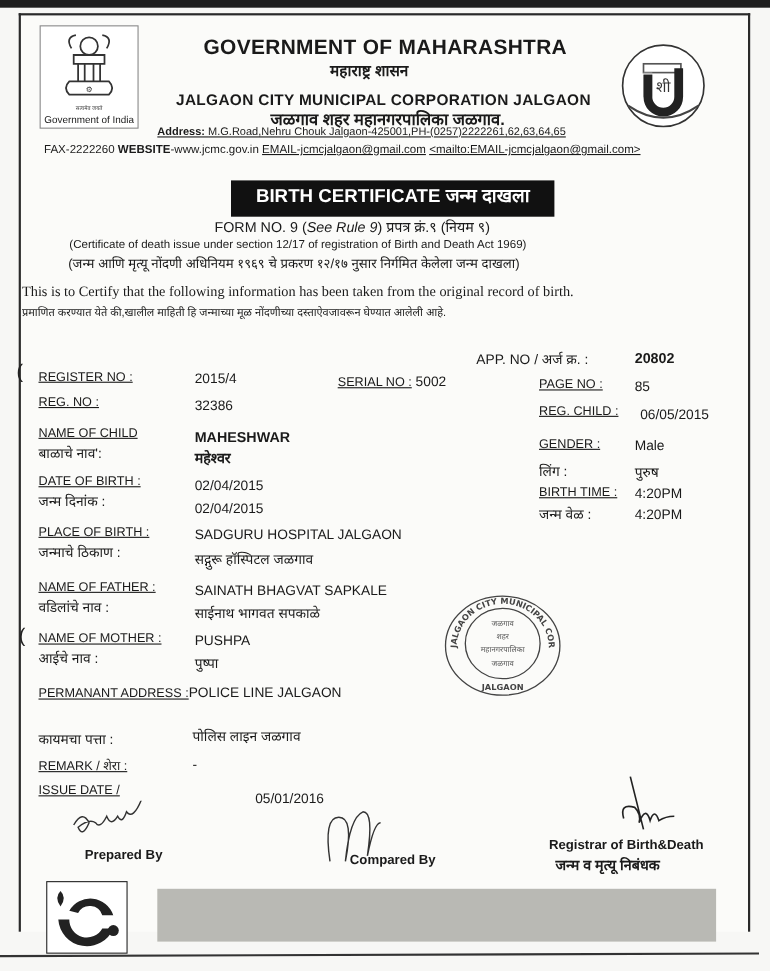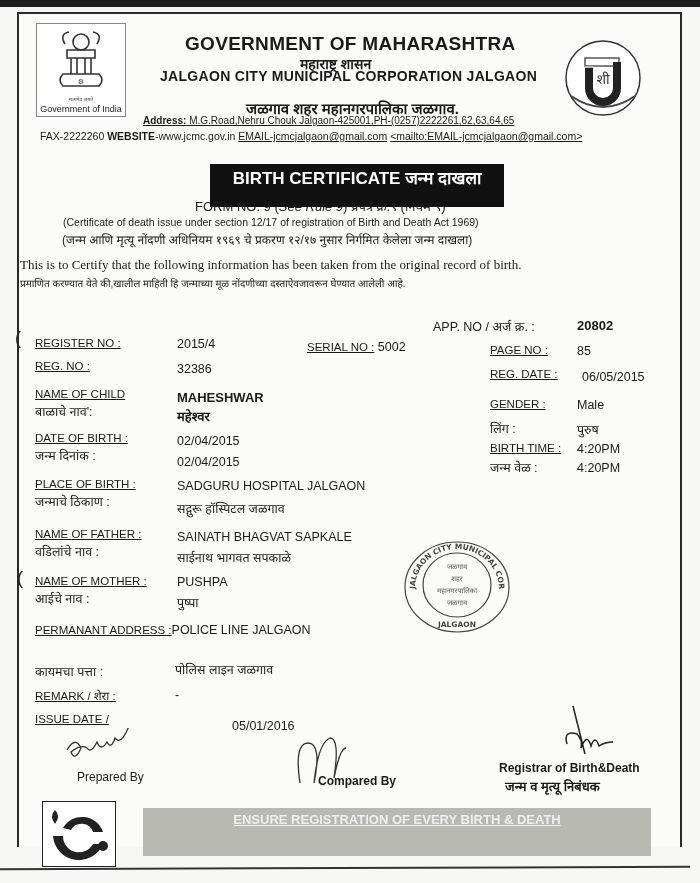--- a/index.html
+++ b/index.html
@@ -12,28 +12,28 @@
     position: absolute; left: 17px; top: 12px; width: 661px; height: 833px;
     border: 2px solid #2a2a2a; border-bottom: none; background: #fbfbf9;
   }
   .bottomline { position: absolute; left: 0; top: 867px; width: 690px; height: 2px; background: #333; transform: rotate(-0.2deg); }
   .emblem-box { position: absolute; left: 36px; top: 23px; width: 88px; height: 92px; border: 1px solid #888; background: #fff; }
   .emblem-caption { position: absolute; left: 0; right: 0; bottom: 2px; text-align: center; font-size: 9px; }
   .emblem-small { position: absolute; left: 0; right: 0; bottom: 14px; text-align: center; font-size: 5px; color: #444; }
   .t { position: absolute; white-space: nowrap; }
   .h1 { left: 185px; top: 33px; font-size: 19px; font-weight: bold; letter-spacing: 0.3px; }
   .h1m { left: 300px; top: 54px; font-size: 14px; font-weight: bold; }
-  .h2 { left: 160px; top: 68px; font-size: 14px; font-weight: bold; letter-spacing: 0.3px; text-align: right; }
+  .h2 { left: 160px; top: 82px; font-size: 14px; font-weight: bold; letter-spacing: 0.3px; text-align: right; }
   .h2m { left: 246px; top: 98px; font-size: 15px; font-weight: bold; }
   .addr { left: 143px; top: 115px; font-size: 10px; text-decoration: underline; }
   .addr b { font-weight: bold; }
   .fax { left: 40px; top: 130px; font-size: 10.5px; }
   .u { text-decoration: underline; }
   .jcmc-logo { position: absolute; left: 563px; top: 38px; width: 80px; height: 80px; }
-  .cert-banner { position: absolute; left: 210px; top: 164px; width: 294px; height: 43px; background: #111; color: #fff; font-size: 17px; font-weight: bold; text-align: center; line-height: 29px; }
+  .cert-banner { position: absolute; left: 210px; top: 164px; width: 294px; height: 33px; background: #111; color: #fff; font-size: 17px; font-weight: bold; text-align: center; line-height: 29px; }
   .form-no { left: 195px; top: 197px; font-size: 13px; }
   .form-no i { font-style: italic; }
   .cert-of { left: 63px; top: 216px; font-size: 10.5px; }
   .cert-of-m { left: 62px; top: 231px; font-size: 12px; }
   .certify { left: 20px; top: 257px; font-size: 13px; font-family: "Liberation Serif", serif; }
   .certify-m { left: 20px; top: 276px; font-size: 10px; }
   .lbl { font-size: 11.5px; text-decoration: underline; }
   .lblm { font-size: 12.5px; }
   .val { font-size: 12.5px; }
   .valb { font-size: 13px; font-weight: bold; }
@@ -105,21 +105,21 @@
 
 <div class="mark" style="left:15px;top:328px">(</div>
 <div class="t lbl" style="left:35px;top:337px">REGISTER NO :</div>
 <div class="t val" style="left:177px;top:337px">2015/4</div>
 <div class="t" style="left:307px;top:340px;font-size:12.5px"><span class="lbl">SERIAL NO :</span><span> 5002</span></div>
 <div class="t lbl" style="left:490px;top:344px">PAGE NO :</div>
 <div class="t val" style="left:577px;top:344px">85</div>
 
 <div class="t lbl" style="left:35px;top:360px">REG. NO :</div>
 <div class="t val" style="left:177px;top:362px">32386</div>
-<div class="t lbl" style="left:490px;top:368px">REG. DATE :</div>
+<div class="t lbl" style="left:490px;top:368px">REG. CHILD :</div>
 <div class="t val" style="left:582px;top:370px">06/05/2015</div>
 
 <div class="t lbl" style="left:35px;top:388px">NAME OF CHILD</div>
 <div class="t lblm" style="left:35px;top:403px">बाळाचे नाव':</div>
 <div class="t valb" style="left:177px;top:390px">MAHESHWAR</div>
 <div class="t valb" style="left:177px;top:407px">महेश्वर</div>
 <div class="t lbl" style="left:490px;top:398px">GENDER :</div>
 <div class="t val" style="left:577px;top:398px">Male</div>
 <div class="t lblm" style="left:490px;top:420px">लिंग :</div>
 <div class="t val" style="left:577px;top:421px">पुरुष</div>
@@ -169,21 +169,21 @@
 <div class="t lblm" style="left:35px;top:663px">कायमचा पत्ता :</div>
 <div class="t val" style="left:175px;top:661px">पोलिस लाइन जळगाव</div>
 <div class="t lbl" style="left:35px;top:688px">REMARK / शेरा :</div>
 <div class="t val" style="left:175px;top:688px">-</div>
 <div class="t lbl" style="left:35px;top:713px">ISSUE DATE /</div>
 <div class="t val" style="left:232px;top:719px">05/01/2016</div>
 
 <svg class="sig" style="left:62px;top:728px" width="90" height="40" viewBox="0 0 90 40">
   <path d="M5 22 q8 -14 14 -2 q-6 14 -10 4 q10 -8 16 -4 q4 6 10 -6 q4 10 10 0 q4 8 8 -4 q6 8 14 -12" fill="none" stroke="#333" stroke-width="1.3"></path>
 </svg>
-<div class="t" style="left:77px;top:770px;font-size:12px;font-weight:normal">Prepared By</div>
+<div class="t" style="left:77px;top:770px;font-size:12px;font-weight:bold">Prepared By</div>
 
 <svg class="sig" style="left:290px;top:728px" width="70" height="60" viewBox="0 0 70 60">
   <path d="M10 55 q-6 -40 8 -40 q14 0 6 40 q4 -40 16 -45 q10 0 4 40 q6 -30 12 -30" fill="none" stroke="#333" stroke-width="1.3"></path>
 </svg>
 <div class="t" style="left:318px;top:774px;font-size:12px;font-weight:bold">Compared By</div>
 
 <svg class="sig" style="left:555px;top:704px" width="80" height="60" viewBox="0 0 80 60">
   <path d="M18 2 l12 48 M12 40 q-4 -14 10 -10 q6 6 4 14 q6 -16 10 -2 q4 -12 8 0 q6 -4 14 -4" fill="none" stroke="#222" stroke-width="1.5"></path>
 </svg>
 <div class="t" style="left:499px;top:761px;font-size:12px;font-weight:bold">Registrar of Birth&amp;Death</div>
@@ -191,14 +191,13 @@
 
 <div class="footer-logo">
   <svg width="72" height="64" viewBox="0 0 72 64">
     <path d="M20 26 a22 22 0 0 1 40 4 h-10 a12 12 0 0 0 -22 -2 z" fill="#222"></path>
     <path d="M10 34 h10 a16 16 0 0 0 30 8 h10 a26 26 0 0 1 -50 -8 z" fill="#222"></path>
     <path d="M12 8 q6 6 0 14 q-6 -8 0 -14 z" fill="#222"></path>
     <circle cx="60" cy="44" r="5" fill="#222"></circle>
   </svg>
 </div>
 <div class="footer-band">
-  <div class="footer-en">ENSURE REGISTRATION OF EVERY BIRTH &amp; DEATH</div>
 </div>
 
 </body></html>

